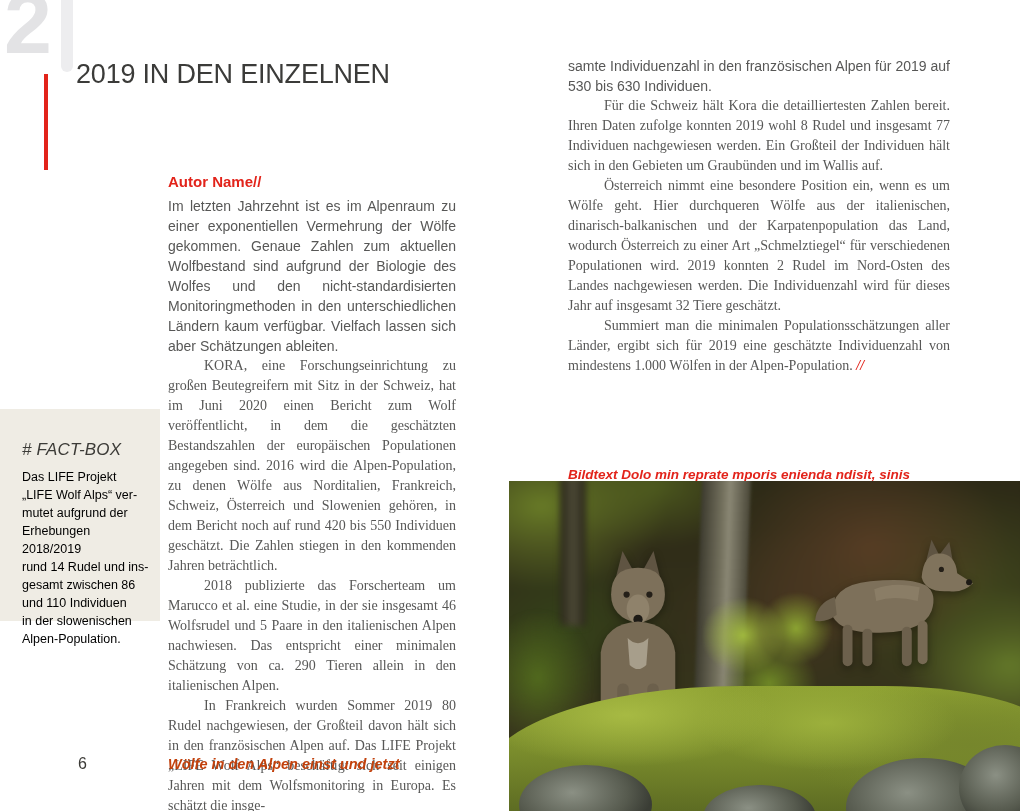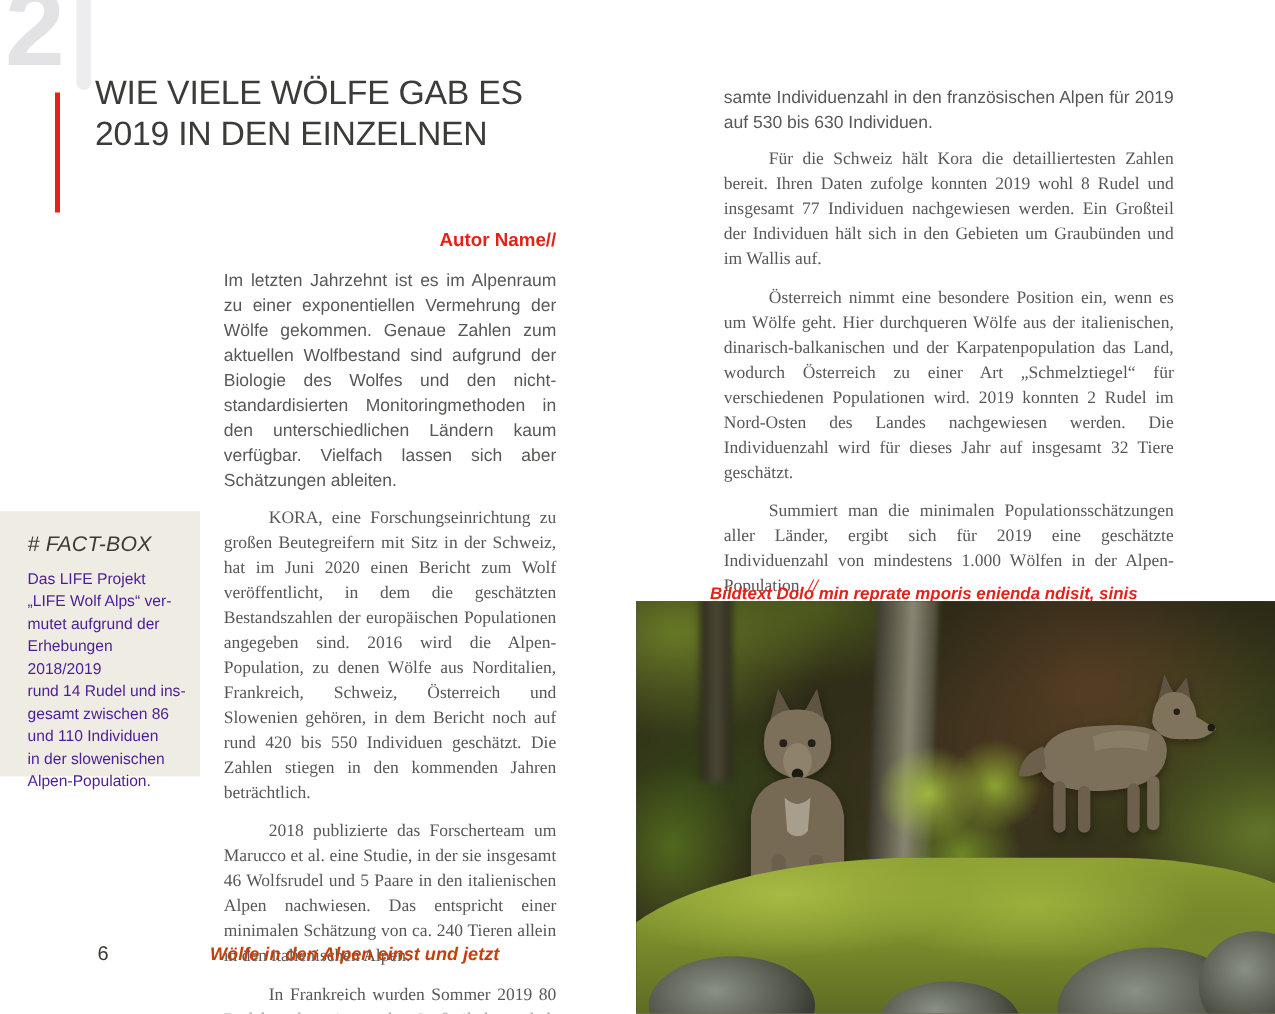--- a/index.html
+++ b/index.html
@@ -13,33 +13,33 @@
                background:#ededef;border-radius:6px;}
 
   
   .red-rule{position:absolute;left:44px;top:74px;width:4px;height:96px;background:#e2231a;}
   .heading{position:absolute;left:76px;top:58px;margin:0;font-size:27px;line-height:33px;
            font-weight:500;color:#3b3b39;letter-spacing:-0.2px;}
   .heading span{display:block;}
 
   
   .col{position:absolute;text-align:justify;font-size:14px;line-height:20px;color:#575756;}
-  .col p{margin:11px;}
+  .col p{margin:0;}
   .col-left{left:168px;top:172px;width:288px;}
   .col-right{left:568px;top:56px;width:382px;}
-  .author{font-weight:700;color:#e2231a;font-size:15px;margin-bottom:4px !important;text-align:right;}
+  .author{font-weight:700;color:#e2231a;font-size:15px;margin-bottom:4px !important;text-align:left;}
   .indent{text-indent:36px;font-family:Liberation Serif, serif;}
   .endmark{color:#e2231a;font-weight:700;font-style:italic;}
 
   
   .factbox{position:absolute;left:0;top:409px;width:160px;height:212px;background:#efece4;
            box-sizing:border-box;padding:14px 10px 0 22px;}
-  .factbox-title{font-style:italic;font-weight:500;font-size:17px;color:#3c3b37;margin:3px 0 8px 0;
+  .factbox-title{font-style:italic;font-weight:500;font-size:17px;color:#3c3b37;margin:17px 0 8px 0;
                  letter-spacing:0.2px;}
-  .factbox-text{font-size:12.5px;line-height:18px;color:#4c1d95;white-space:pre-line;margin:0;}
+  .factbox-text{font-size:12.5px;line-height:18px;color:#000000;white-space:pre-line;margin:0;}
 
   
   .caption{position:absolute;left:568px;top:453px;width:400px;font-size:13.5px;font-style:italic;
            font-weight:700;color:#e2231a;}
 
   
   .page-number{position:absolute;left:78px;top:755px;font-size:16px;color:#3c3b37;}
   .footer-title{position:absolute;left:168px;top:756px;font-size:14.5px;font-style:italic;
                 font-weight:700;color:#c2410c;}
 
@@ -88,29 +88,28 @@
 </head>
 <body>
 
 <div class="page">
 
   <div class="chapter-num">2</div>
   <div class="chapter-bar"></div>
 
   <div class="red-rule"></div>
   <h1 class="heading">
-    <span>WIE VIELE WÖLFE GAB ES</span>
     <span>2019 IN DEN EINZELNEN</span>
   </h1>
 
   <div class="col col-left">
     <p class="author">Autor Name//</p>
     <p class="body-p">Im letzten Jahrzehnt ist es im Alpenraum zu einer exponentiellen Vermehrung der Wölfe gekommen. Genaue Zahlen zum aktuellen Wolfbestand sind aufgrund der Biologie des Wolfes und den nicht-standardisierten Monitoringmethoden in den unterschiedlichen Ländern kaum verfügbar. Vielfach lassen sich aber Schätzungen ableiten.</p>
     <p class="body-p indent">KORA, eine Forschungseinrichtung zu großen Beutegreifern mit Sitz in der Schweiz, hat im Juni 2020 einen Bericht zum Wolf veröffentlicht, in dem die geschätzten Bestandszahlen der europäischen Populationen angegeben sind. 2016 wird die Alpen-Population, zu denen Wölfe aus Norditalien, Frankreich, Schweiz, Österreich und Slowenien gehören, in dem Bericht noch auf rund 420 bis 550 Individuen geschätzt. Die Zahlen stiegen in den kommenden Jahren beträchtlich.</p>
-    <p class="body-p indent">2018 publizierte das Forscherteam um Marucco et al. eine Studie, in der sie insgesamt 46 Wolfsrudel und 5 Paare in den italienischen Alpen nachwiesen. Das entspricht einer minimalen Schätzung von ca. 240 Tieren allein in den italienischen Alpen.</p>
+    <p class="body-p indent">2018 publizierte das Forscherteam um Marucco et al. eine Studie, in der sie insgesamt 46 Wolfsrudel und 5 Paare in den italienischen Alpen nachwiesen. Das entspricht einer minimalen Schätzung von ca. 290 Tieren allein in den italienischen Alpen.</p>
     <p class="body-p indent">In Frankreich wurden Sommer 2019 80 Rudel nachgewiesen, der Großteil davon hält sich in den französischen Alpen auf. Das LIFE Projekt „LIFE Wolf Alps“ beschäftigt sich seit einigen Jahren mit dem Wolfsmonitoring in Europa. Es schätzt die insge-</p>
   </div>
 
   <div class="col col-right">
     <p class="body-p">samte Individuenzahl in den französischen Alpen für 2019 auf 530 bis 630 Individuen.</p>
     <p class="body-p indent">Für die Schweiz hält Kora die detailliertesten Zahlen bereit. Ihren Daten zufolge konnten 2019 wohl 8 Rudel und insgesamt 77 Individuen nachgewiesen werden. Ein Großteil der Individuen hält sich in den Gebieten um Graubünden und im Wallis auf.</p>
     <p class="body-p indent">Österreich nimmt eine besondere Position ein, wenn es um Wölfe geht. Hier durchqueren Wölfe aus der italienischen, dinarisch-balkanischen und der Karpatenpopulation das Land, wodurch Österreich zu einer Art „Schmelztiegel“ für verschiedenen Populationen wird. 2019 konnten 2 Rudel im Nord-Osten des Landes nachgewiesen werden. Die Individuenzahl wird für dieses Jahr auf insgesamt 32 Tiere geschätzt.</p>
     <p class="body-p indent"><span>Summiert man die minimalen Populationsschätzungen aller Länder, ergibt sich für 2019 eine geschätzte Individuenzahl von mindestens 1.000 Wölfen in der Alpen-Population.</span> <span class="endmark">//</span></p>
   </div>
 

